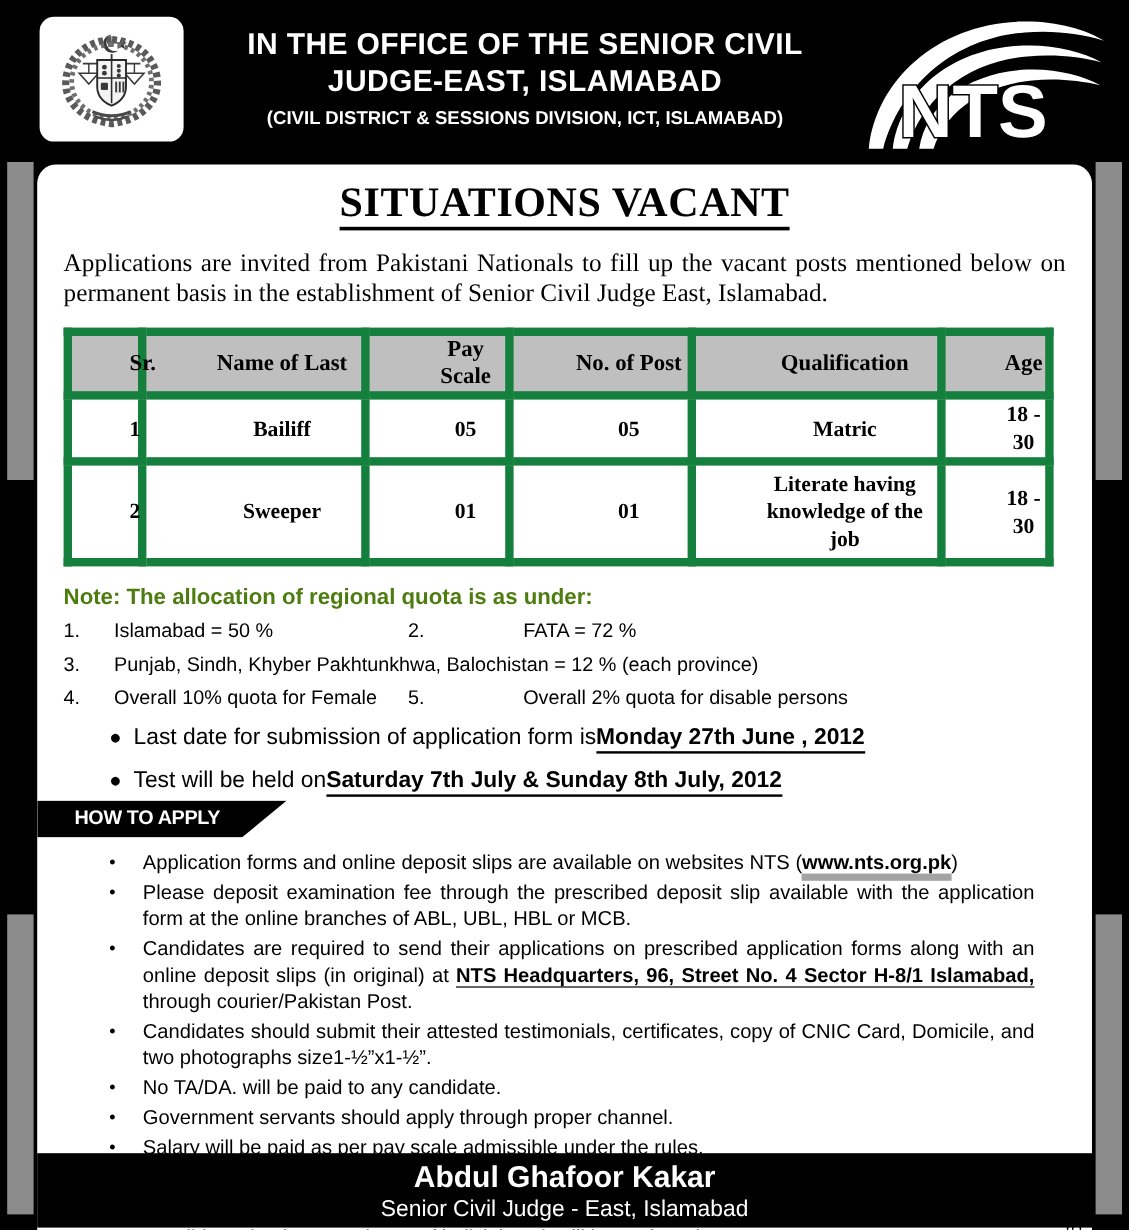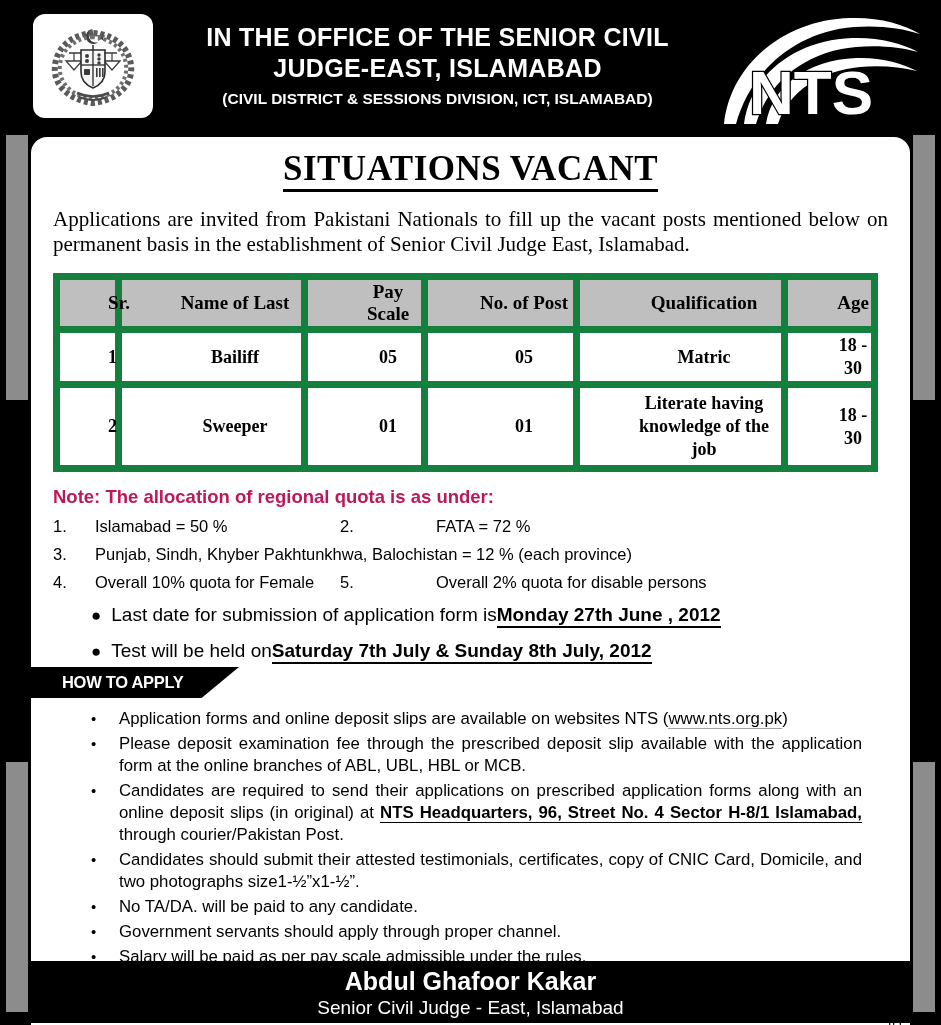--- a/index.html
+++ b/index.html
@@ -143,21 +143,21 @@
   .col-pay  { width: 120px; }
   .col-post { width: 152px; }
   .col-qual { width: 208px; }
   .col-age  { width: 90px; }
 
   
   #note-title {
     font-size: 18.5px;
     font-weight: bold;
     margin-top: 14px;
-    color: #be185d;
+    color: #4d7c0f;
   }
   .quota-row {
     display: flex;
     font-size: 16.5px;
     margin-top: 9px;
     color: #000;
   }
   .q-num   { width: 42px; flex: none; }
   .q-text  { flex: none; }
   .q-num2  { width: 96px; flex: none; text-align: left; }
@@ -222,21 +222,21 @@
     line-height: 22px;
   }
   #apply-list li .btxt {
     flex: 1;
     text-align: justify;
     padding-right: 26px;
   }
   #apply-list li .btxt.nojust { text-align: left; }
   .u-b { font-weight: bold; border-bottom: 1.6px solid #000; }
   .b-only { font-weight: bold; }
-  .ul-link { border-bottom: 1px solid #a3a3a3; }
+  .ul-link { border-bottom: 6px solid #a3a3a3; font-weight: bold; }
 
   
   #pid {
     position: absolute;
     right: 4px;
     bottom: 14px;
     font-size: 17px;
     color: #000;
     writing-mode: vertical-rl;
     transform: rotate(180deg);

